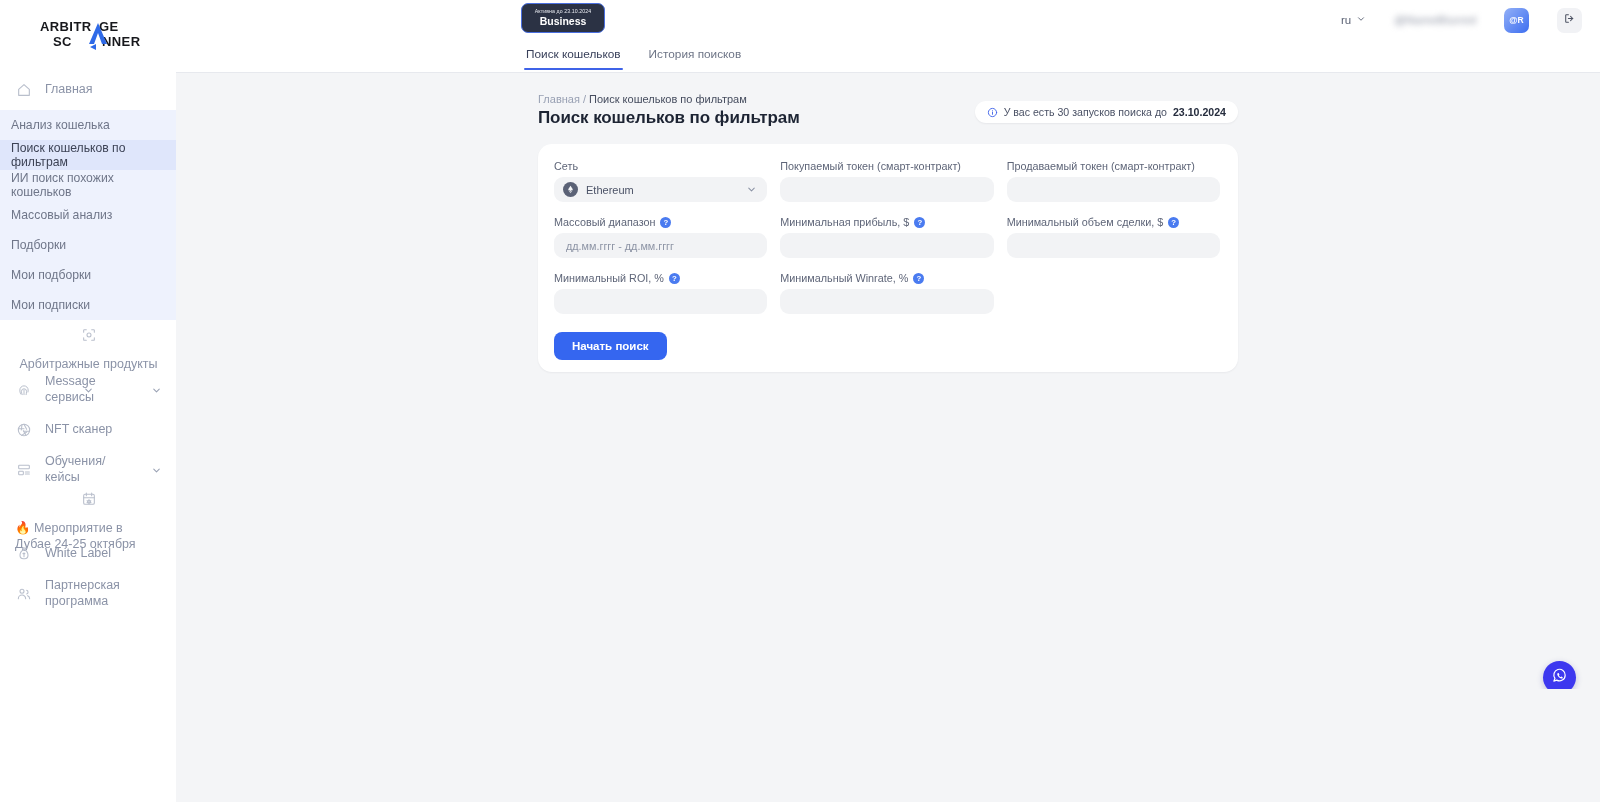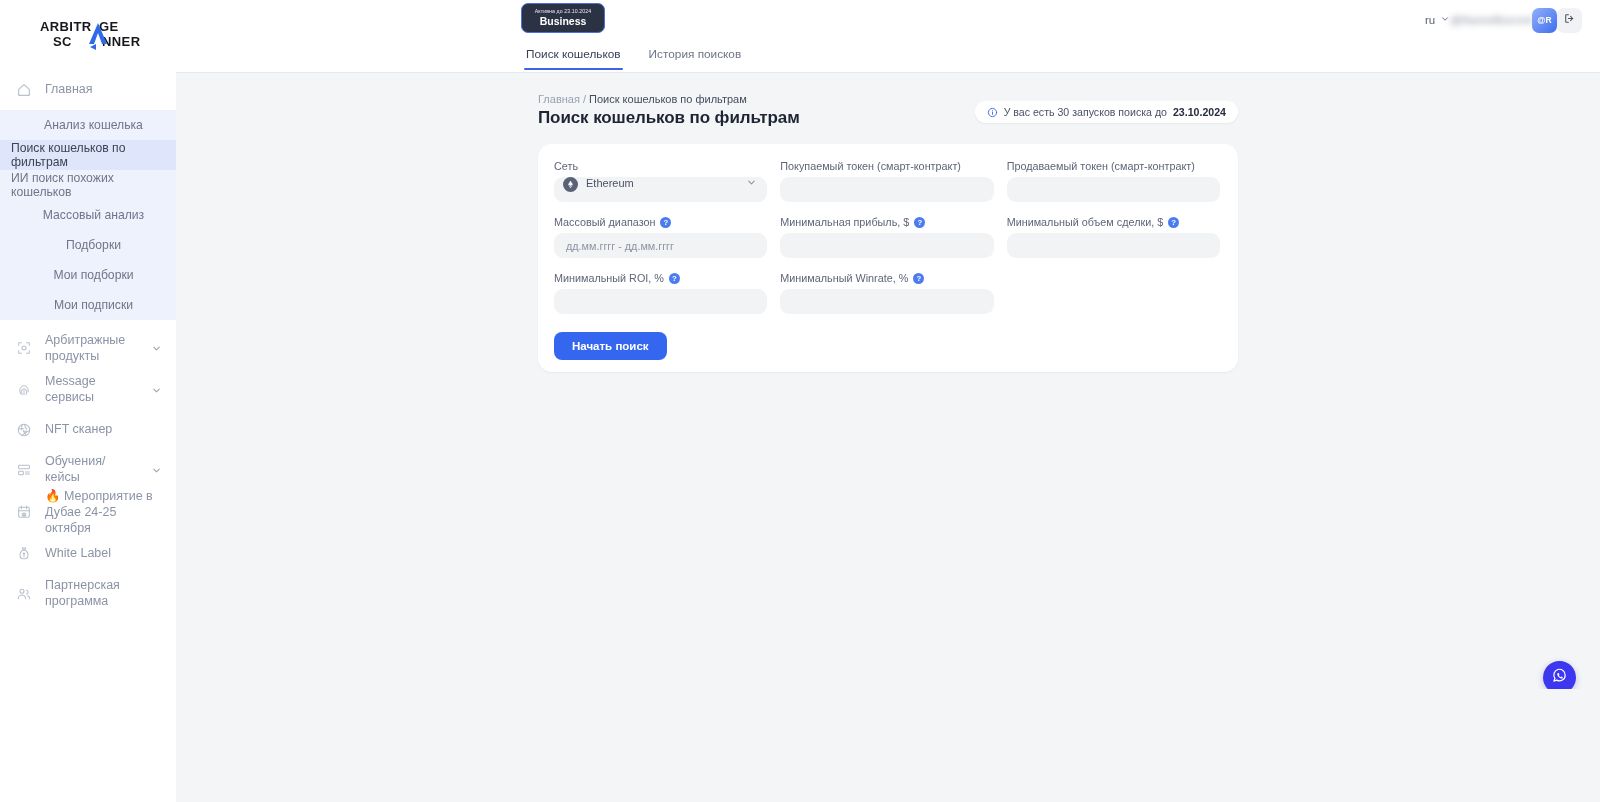--- a/index.html
+++ b/index.html
@@ -63,41 +63,40 @@
     align-items: center;
     justify-content: center;
     color: #b9bfcc;
   }
   .nav-item .label { flex: 1 1 auto; }
   .nav-item .chev {
     width: 12px; height: 12px; flex: 0 0 12px;
     display:flex; align-items:center; justify-content:center;
     color: #9aa2b4;
   }
-  .nav-item.tall { height: 44px; align-items: center; }
+  .nav-item.tall { height: 44px; align-items: center; flex-direction: column; }
   .nav-item.tall .label { line-height: 1.28; }
 
   .nav-item.active-group {
     background: #dfe6fb;
     color: #3b3f52;
     font-weight: 500;
     height: 40px;
   }
   .nav-item.active-group .ico { color: #2f5bea; }
 
   .sub-list { background: #eef2fd; }
   .sub-item {
     display: flex;
     align-items: center;
     height: 30px;
     padding-left: 11px;
     font-size: 12.2px;
     color: #6f7689;
     cursor: pointer;
-    justify-content: center;
   }
   .sub-item.selected {
     background: #dfe6fb;
     color: #3d4356;
   }
 
   .nav-divider { height: 6px; }
 
   
   .main {
@@ -147,21 +146,21 @@
     line-height: 1;
   }
 
   .topbar-right {
     position: absolute;
     right: 18px;
     top: 0;
     height: 40px;
     display: flex;
     align-items: center;
-    gap: 0;
+    gap: 28px;
   }
   .lang-select {
     display: flex;
     align-items: center;
     gap: 5px;
     font-size: 11.5px;
     color: #5b6274;
     cursor: pointer;
   }
   .username-blur {
@@ -327,21 +326,21 @@
     outline: none;
     width: 100%;
   }
   .input::placeholder { color: #8d94a5; }
 
   .select-box {
     height: 25px;
     background: #f2f3f5;
     border-radius: 9px;
     display: flex;
-    align-items: flex-start;
+    align-items: center;
     gap: 8px;
     padding: 0 10px 0 9px;
     cursor: pointer;
   }
   .select-box .coin {
     width: 15px; height: 15px;
     border-radius: 50%;
     background: #5b6276;
     display:flex; align-items:center; justify-content:center;
     flex: 0 0 15px;

